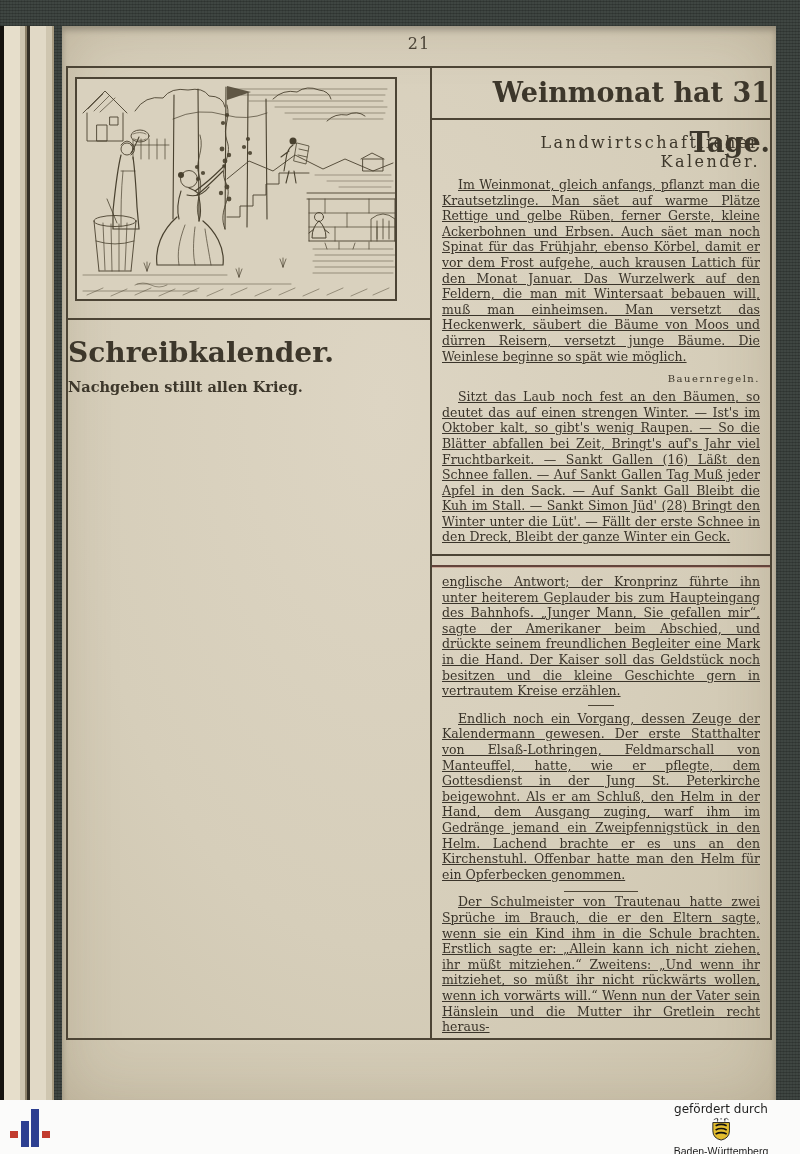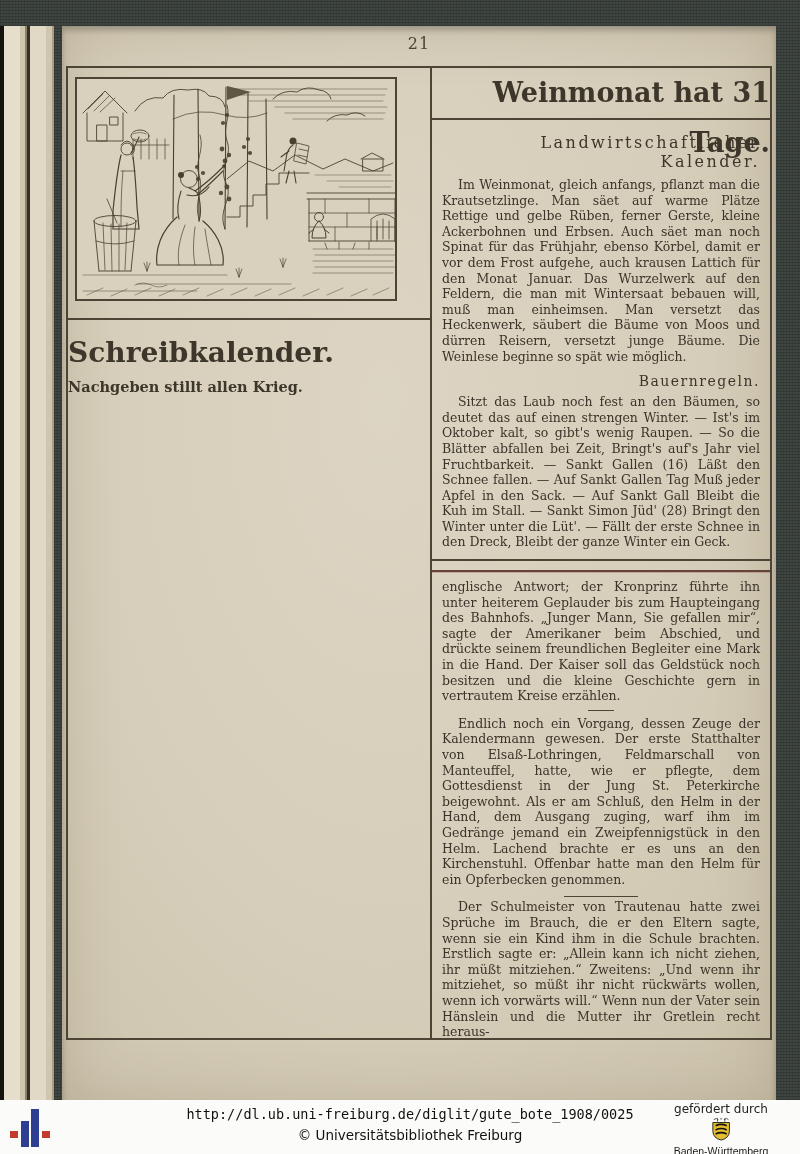--- a/index.html
+++ b/index.html
@@ -39,23 +39,23 @@
   .schreib-title{position:absolute;top:268px;width:100%;
     font-size:28px;font-weight:bold;color:#3d372b;}
   .schreib-motto{position:absolute;top:310px;width:100%;text-align:left;
     font-size:14.5px;font-weight:bold;color:#3d372b;}
 
   .month-head{height:50px;border-bottom:2.5px solid #4c4435;text-align:right;}
   .month-head span{font-size:27px;font-weight:bold;line-height:50px;color:#3d372b;}
   .rc-inner{padding:0 10px;}
   .sec-title{text-align:right;font-weight:normal;color:#3d372b;}
   .t-large{font-size:16px;letter-spacing:2.5px;margin:13px 0 6px;}
-  .t-med{font-size:14px;letter-spacing:1.5px;margin:9px 0 5px;}
+  .t-med{font-size:10px;letter-spacing:1.5px;margin:9px 0 5px;}
   .t-erz{font-size:16px;letter-spacing:1px;margin:8px 0 6px;}
-  p{margin:0;text-align:justify;font-size:12.5px;line-height:15.6px;color:#3a342a;}
+  p{margin:0;text-align:justify;font-size:12.5px;line-height:15.6px;color:#3a342a;text-decoration:underline;}
   .indent{text-indent:16px;}
   .small-text{font-size:11.5px;line-height:13.8px;}
   .rule{border-top:2px solid #4c4435;margin:9px -10px 0;}
   .rule-red{border-top:2px solid #63443b;box-shadow:0 1px 0 rgba(160,70,55,.3);margin:9px -10px 0;}
   .sep-short{width:26px;border-top:1.5px solid #4c4435;margin:6px auto 5px;}
   .sep-med{width:74px;border-top:1.5px solid #4c4435;margin:9px auto 2px;}
 
   .footer{position:absolute;left:0;bottom:0;width:100%;height:54px;background:#fbfbfa;
     font-family:"DejaVu Sans", sans-serif;}
   .f-logo{position:absolute;left:10px;top:4px;width:44px;height:46px;}
@@ -206,24 +206,20 @@
   </div>
 </div>
 
 <div class="footer">
   <svg class="f-logo" viewBox="0 0 44 46">
     <rect x="0" y="27" width="8" height="7" fill="#c23b2e"></rect>
     <rect x="11" y="17" width="8" height="26" fill="#2d3f91"></rect>
     <rect x="21" y="5" width="8" height="38" fill="#2d3f91"></rect>
     <rect x="32" y="27" width="8" height="7" fill="#c23b2e"></rect>
   </svg>
-  <div class="f-center">
-    <div class="f-url">http://dl.ub.uni-freiburg.de/diglit/gute_bote_1908/0025</div>
-    <div class="f-copy">© Universitätsbibliothek Freiburg</div>
-  </div>
   <div class="f-bw">
     <div class="f-funded">gefördert durch</div>
     <svg class="f-crest" viewBox="0 0 22 26">
       <path d="M3,3 q3,-3 5,0 M14,3 q3,-3 5,0 M7,1.5 v3.5 M15,1.5 v3.5 M10,2 h2" stroke="#1c1c1c" stroke-width="0.8" fill="none"></path>
       <path d="M2,6 h18 v9 q0,8 -9,10 q-9,-2 -9,-10 z" fill="#e3bd2f" stroke="#1c1c1c" stroke-width="1"></path>
       <path d="M5,9.5 q6,-3 12,0 M5,14 q6,-3 12,0 M5,18.5 q6,-3 12,0" stroke="#111" stroke-width="1.8" fill="none"></path>
     </svg>
     <div class="f-funder">Baden-Württemberg</div>
     <div class="f-ministry">MINISTERIUM FÜR WISSENSCHAFT, FORSCHUNG UND KUNST</div>
   </div>

